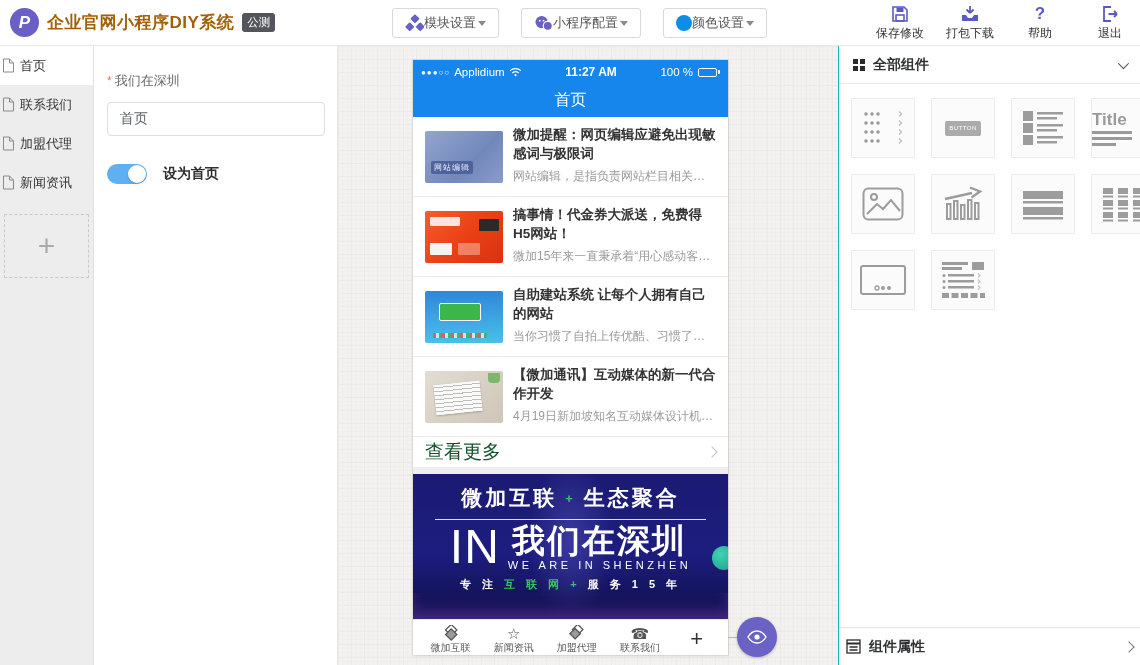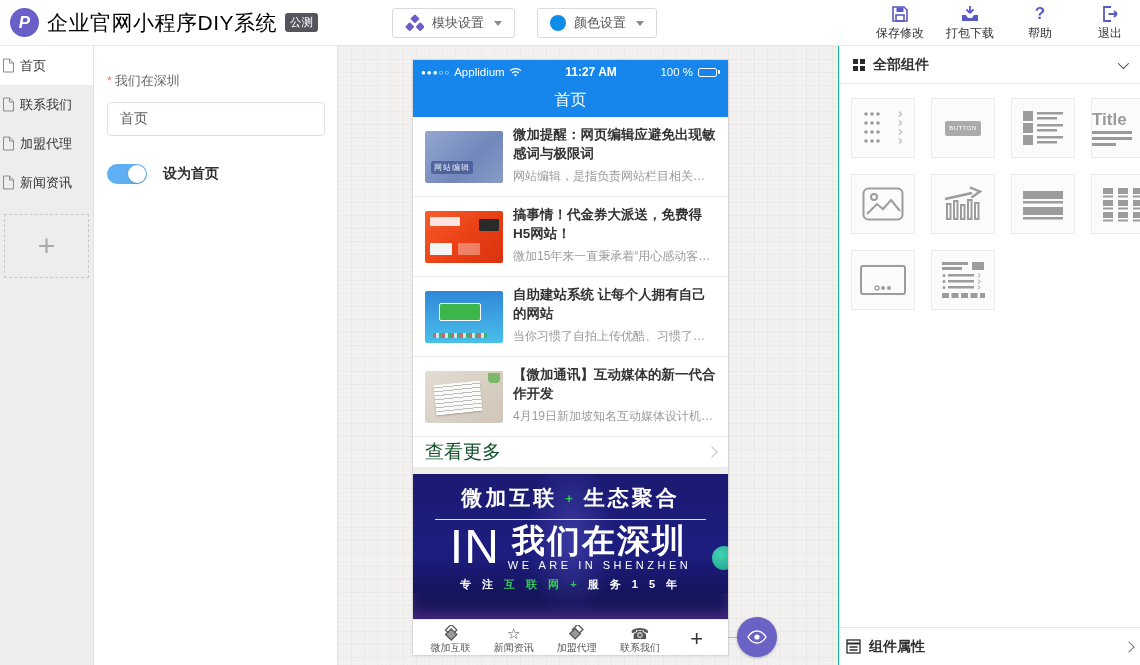--- a/index.html
+++ b/index.html
@@ -6,25 +6,25 @@
   html,body { width:1140px; height:665px; overflow:hidden;
     font-family:"Liberation Sans","DejaVu Sans",sans-serif; background:#f3f2f1; }
 
   
   .topbar { position:absolute; left:0; top:0; width:1140px; height:46px;
     background:#fff; border-bottom:1px solid #e8e8e8; z-index:30; }
   .brand { position:absolute; left:10px; top:8px; display:flex; align-items:center; gap:8px; }
   .logo { width:29px; height:29px; border-radius:50%; background:#695fc6; color:#fff;
     display:flex; align-items:center; justify-content:center; font-size:17px; font-weight:bold;
     font-style:italic; }
-  .brand-title { font-size:21px; font-weight:400; color:#000000; letter-spacing:.5px; }
+  .brand-title { font-size:17px; font-weight:700; color:#a16207; letter-spacing:.5px; }
   .beta-badge { background:#54545c; color:#fff; font-size:11.5px; padding:2px 5px;
     border-radius:3px; font-weight:400; }
   .tb-center { position:absolute; left:392px; top:8px; display:flex; gap:22px; }
-  .tb-btn { display:inline-flex; align-items:center; gap:8px; height:30px; padding:0 12px;
+  .tb-btn { display:inline-flex; align-items:center; height:30px; padding:0 12px;
     border:1px solid #d9d9d9; border-radius:3px; background:#fff; font-size:13px; color:#555;
     cursor:pointer; }
   .caret { width:0; height:0; border-left:4px solid transparent; border-right:4px solid transparent;
     border-top:5px solid #8a8a8a; margin-left:2px; }
   .dot-blue { width:16px; height:16px; border-radius:50%; background:#0d8ce8; }
   .tb-right { position:absolute; right:2px; top:4px; display:flex; gap:14px; }
   .tb-action { display:flex; flex-direction:column; align-items:center; gap:1px; width:56px;
     cursor:pointer; }
   .tb-action .lbl { font-size:12px; color:#333; white-space:nowrap; }
   .qmark { font-size:17px; font-weight:700; color:#5a5ac4; line-height:20px; height:20px; }
@@ -189,20 +189,32 @@
         <svg width="19" height="19" viewBox="0 0 20 20">
           <rect x="7" y="1.5" width="7" height="7" rx="1" transform="rotate(45 10.5 5)" fill="#6a5fc7"></rect>
           <rect x="1.5" y="10" width="7" height="7" rx="1" transform="rotate(45 5 13.5)" fill="#6a5fc7"></rect>
           <rect x="12.5" y="10" width="7" height="7" rx="1" transform="rotate(45 16 13.5)" fill="#6a5fc7"></rect>
         </svg>
       </span>
       <span>模块设置</span>
       <i class="caret"></i>
     </button>
 
+    <button class="tb-btn">
+      <span>
+        <svg width="19" height="17" viewBox="0 0 20 18">
+          <circle cx="8" cy="7.5" r="6.5" fill="#6a5fc7"></circle>
+          <circle cx="14.5" cy="11.5" r="4.8" fill="#6a5fc7" stroke="#fff" stroke-width="1.2"></circle>
+          <circle cx="6" cy="6" r="1" fill="#fff"></circle>
+            <circle cx="10" cy="6" r="1" fill="#fff"></circle>
+        </svg>
+      </span>
+      <span>小程序配置</span>
+      <i class="caret"></i>
+    </button>
 
     <button class="tb-btn">
       <span class="dot-blue"></span>
       <span>颜色设置</span>
       <i class="caret"></i>
     </button>
   </div>
 
   <div class="tb-right">
     <div class="tb-action">

